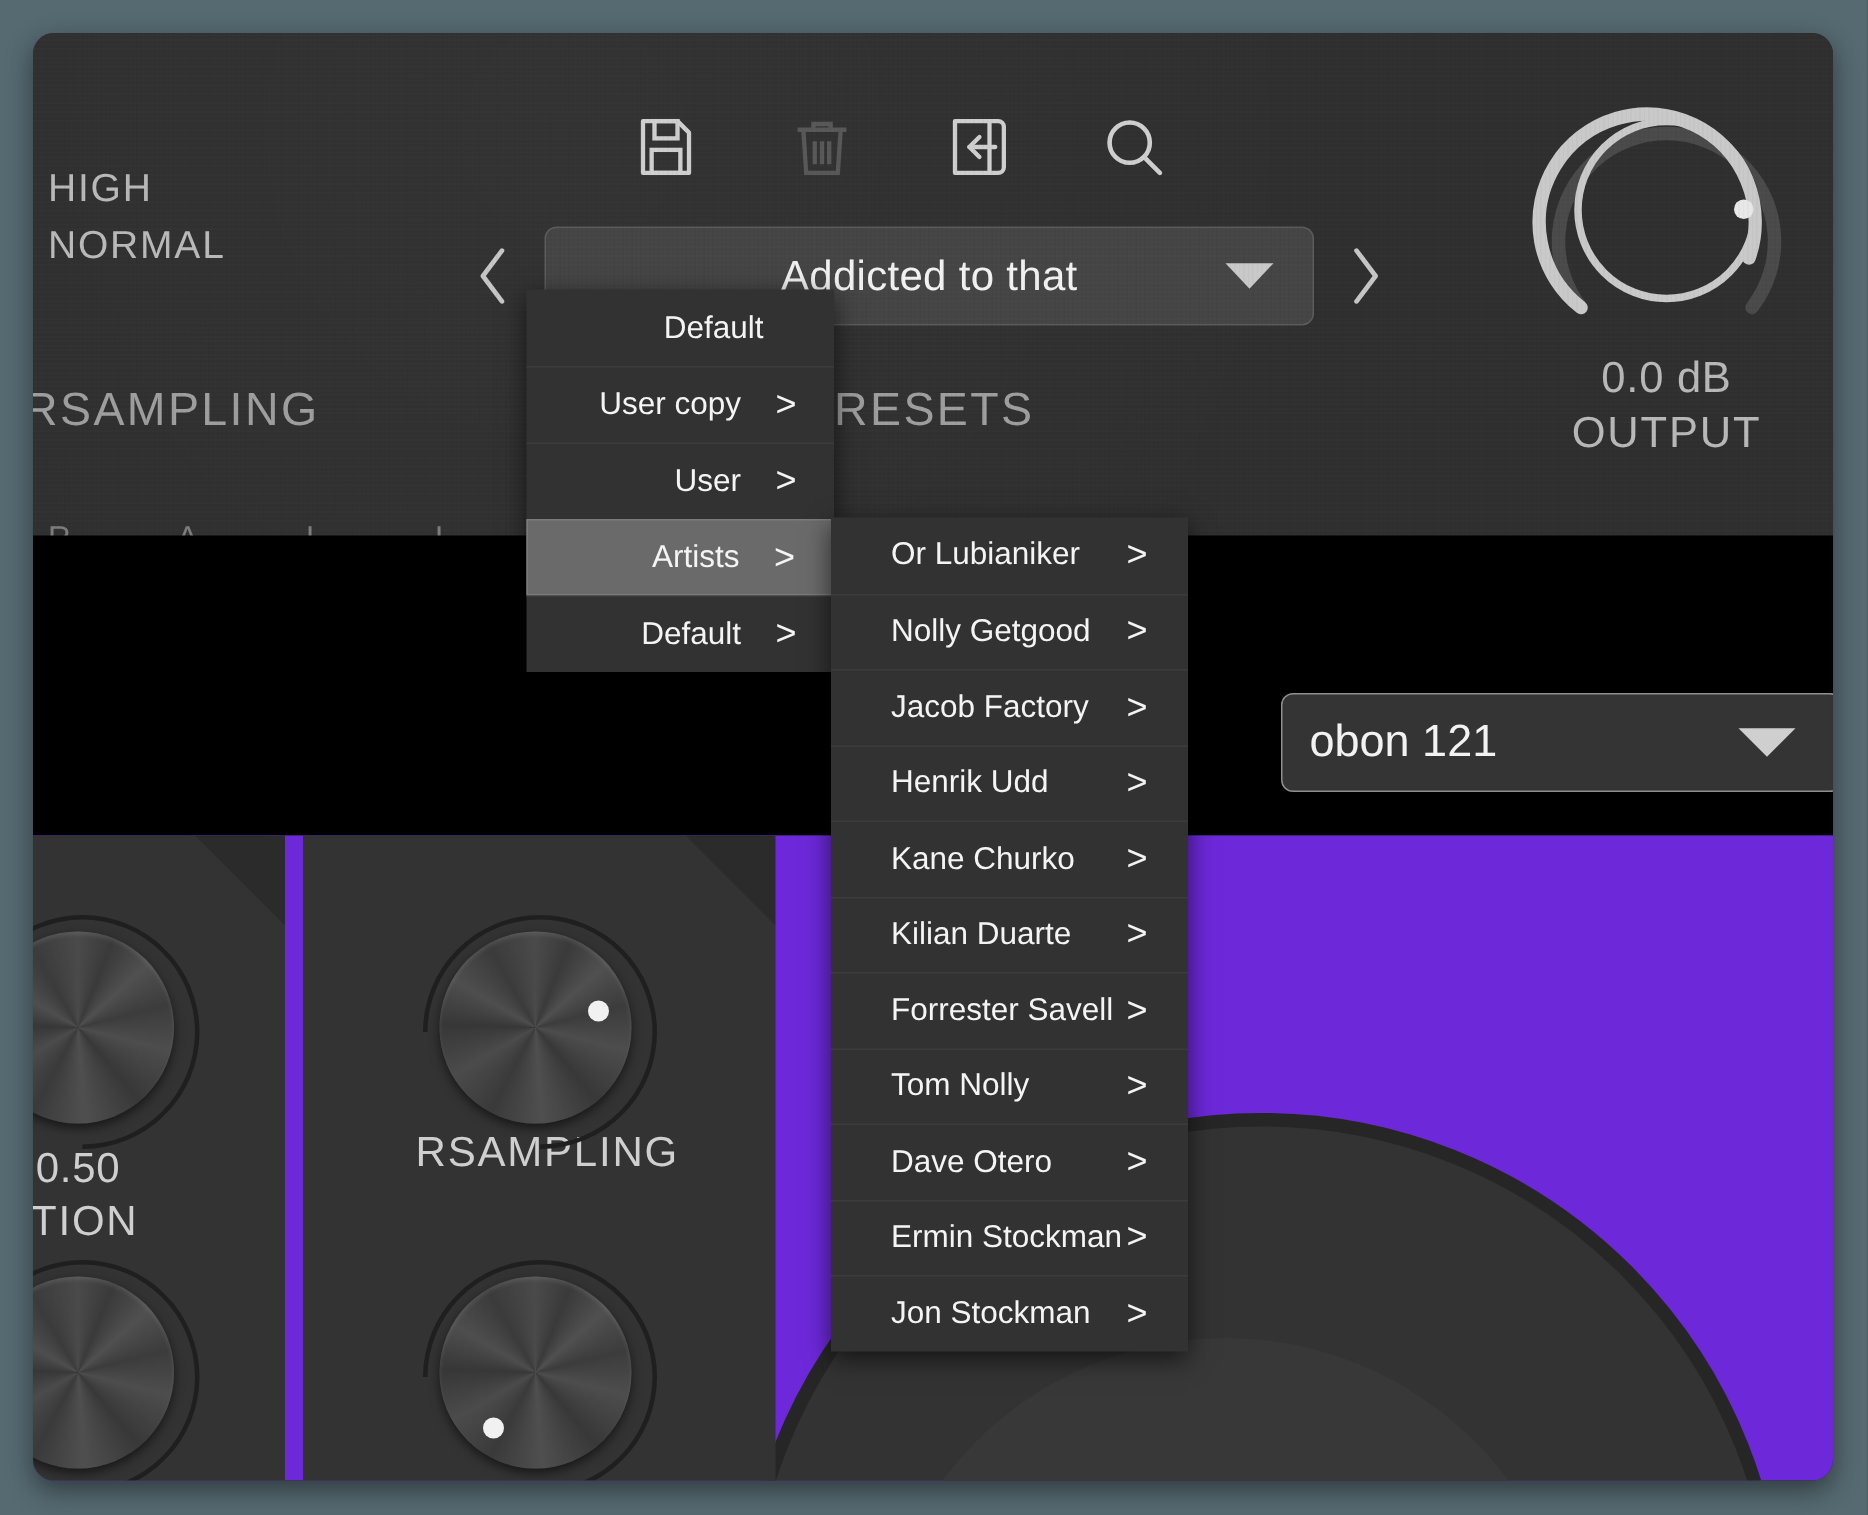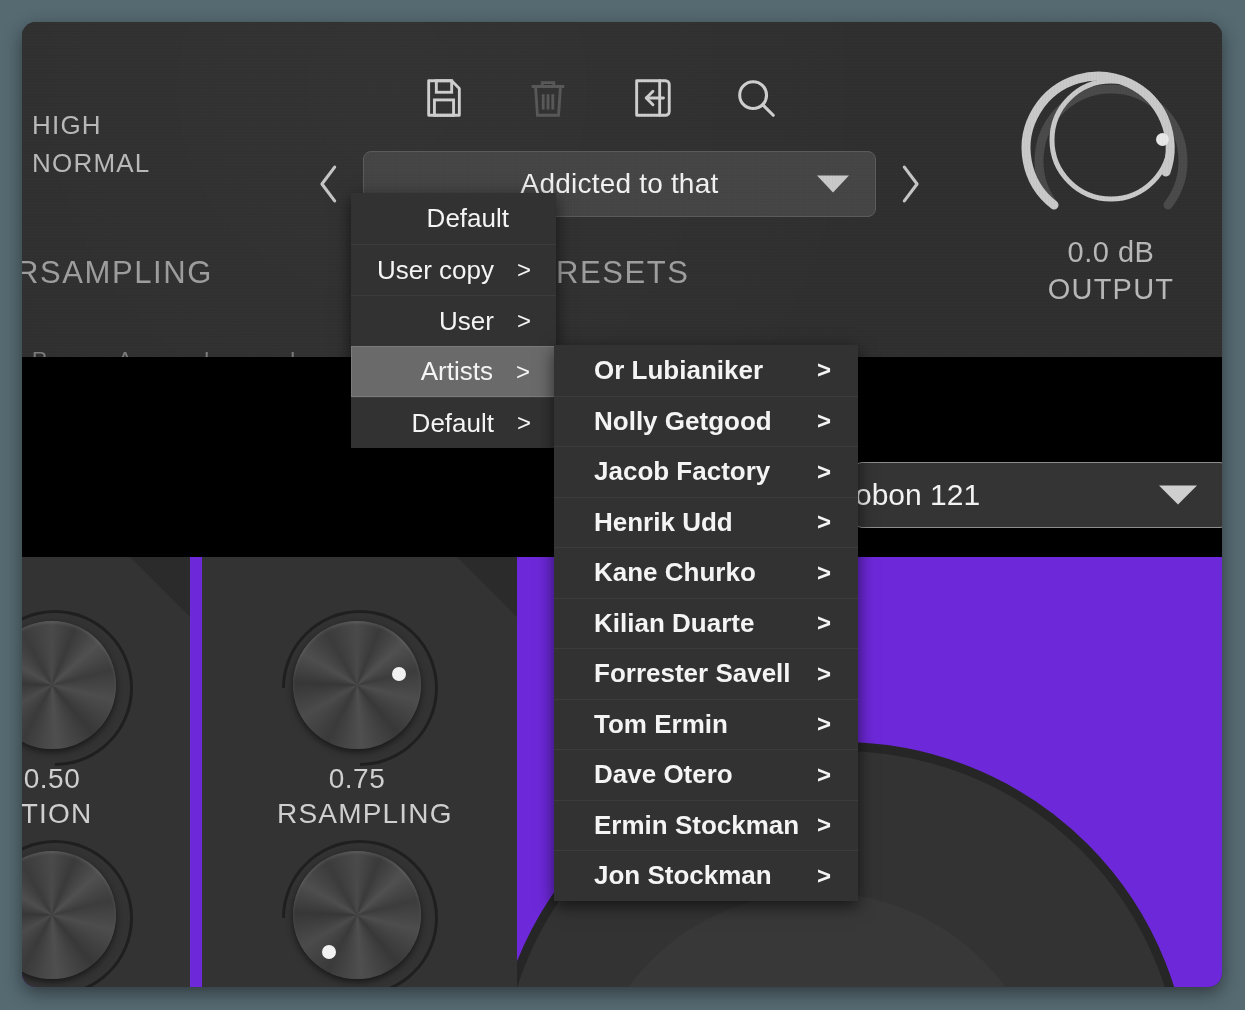--- a/index.html
+++ b/index.html
@@ -225,20 +225,21 @@
     background: #343434;
     border: 1px solid #8e8e8e;
     border-radius: 8px;
     display: flex;
     align-items: center;
     cursor: pointer;
   }
   .mic-name {
     color: #f2f2f2;
     font-size: 30px;
+    padding-left: 18px;
     white-space: nowrap;
   }
   .mic-caret {
     position: absolute;
     right: 30px;
     top: 50%;
     transform: translateY(-50%);
     width: 0; height: 0;
     border-left: 19px solid transparent;
     border-right: 19px solid transparent;
@@ -353,36 +354,35 @@
     z-index: 50;
   }
   .menu-primary {
     left: 351px;
     top: 193px;
     width: 205px;
   }
   .menu-sub {
     left: 554px;
     top: 345px;
-    width: 304px;
-    font-weight: bold;
+    width: 238px;
   }
   .menu-item {
     position: relative;
     height: 50px;
     display: flex;
     align-items: center;
     border-top: 1px solid #3c3c3c;
     cursor: pointer;
     box-sizing: border-box;
   }
   .menu-item:first-child { border-top: none; }
   .menu-item .mi-label {
     color: #f4f4f4;
-    font-size: 26px;
+    font-size: 21px;
     white-space: nowrap;
   }
   .menu-item .mi-arrow {
     position: absolute;
     color: #f4f4f4;
     font-size: 24px;
   }
   
   .menu-primary .menu-item { height: 51px; }
   .menu-primary .mi-label { position: absolute; right: 62px; }
@@ -510,21 +510,20 @@
         </div>
         <div class="knob-value">0.50</div>
         <div class="knob-label">ITION</div>
       </div>
 
       <div class="knob-unit" style="left:255px; top:64px;">
         <div class="knob">
           <div class="knob-ring"></div>
           <div class="knob-dot" style="left:99px; top:46px;"></div>
         </div>
-        <div class="knob-value">0.75</div>
         <div class="knob-label">RSAMPLING</div>
       </div>
 
       <div class="knob-unit" style="left:-50px; top:294px;">
         <div class="knob">
           <div class="knob-ring"></div>
 
         </div>
 
       </div>
@@ -585,21 +584,21 @@
     </div>
     <div class="menu-item">
       <span class="mi-label">Kilian Duarte</span>
       <span class="mi-arrow">&gt;</span>
     </div>
     <div class="menu-item">
       <span class="mi-label">Forrester Savell</span>
       <span class="mi-arrow">&gt;</span>
     </div>
     <div class="menu-item">
-      <span class="mi-label">Tom Ermin</span>
+      <span class="mi-label">Tom Nolly</span>
       <span class="mi-arrow">&gt;</span>
     </div>
     <div class="menu-item">
       <span class="mi-label">Dave Otero</span>
       <span class="mi-arrow">&gt;</span>
     </div>
     <div class="menu-item">
       <span class="mi-label">Ermin Stockman</span>
       <span class="mi-arrow">&gt;</span>
     </div>

